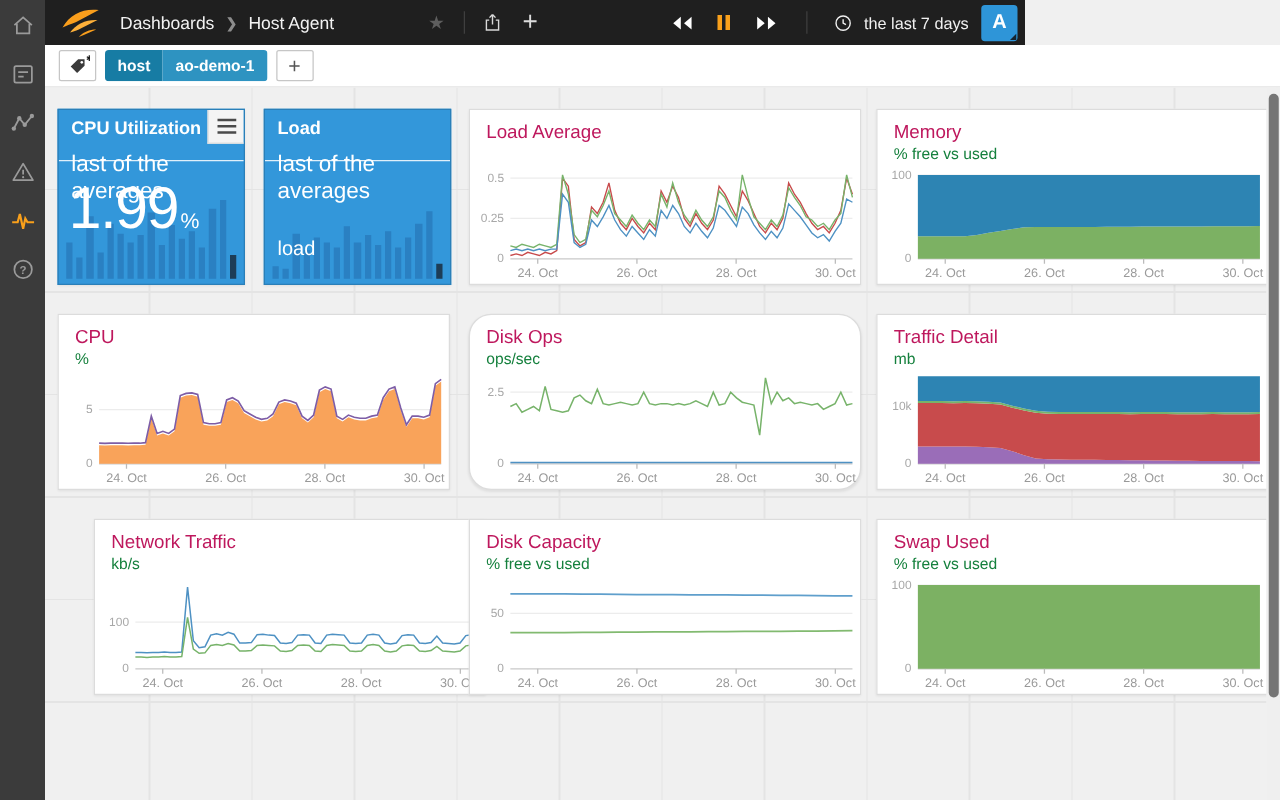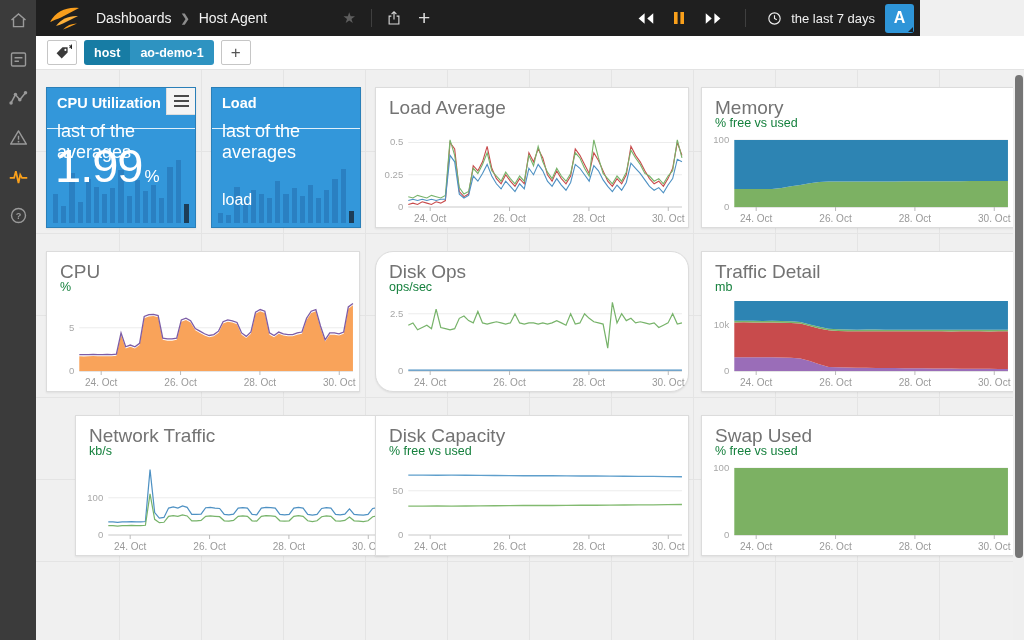--- a/index.html
+++ b/index.html
@@ -5,21 +5,21 @@
   * { margin:0; padding:0; box-sizing:border-box; }
   html,body { width:1024px; height:640px; overflow:hidden; font-family:"Liberation Sans",sans-serif; }
   #app { position:relative; width:1024px; height:640px; background:#f0f0f0; }
 
   
   #sidebar { position:absolute; left:0; top:0; width:36px; height:640px; background:#3b3b3b; z-index:30;
              display:flex; flex-direction:column; align-items:center; padding-top:9px; gap:17px; }
   .sb-icon { width:22px; height:22px; display:flex; align-items:center; justify-content:center; cursor:pointer; }
 
   
-  #topbar { position:absolute; left:36px; top:0; width:884px; height:36px; background:#1f1f1f; z-index:25;
+  #topbar { position:absolute; left:36px; top:0; width:784px; height:36px; background:#1f1f1f; z-index:25;
             display:flex; align-items:center; color:#fff; }
   .logo { width:34px; height:26px; margin-left:12px; }
   .breadcrumb { display:flex; align-items:center; gap:9px; margin-left:14px; font-size:14px; color:#f2f2f2; }
   .crumb { cursor:pointer; }
   .chev { color:#8d8d8d; font-size:11px; font-weight:bold; }
   .tb-sep { width:1px; height:18px; background:#3f3f3f; margin:0 10px; }
   .tb-icon { display:flex; align-items:center; justify-content:center; width:24px; height:24px; cursor:pointer; }
   .star-ic { color:#5e5e5e; font-size:15px; }
   .plus-ic { color:#dcdcdc; font-size:21px; font-weight:300; line-height:20px; }
   .tb-right { margin-left:auto; display:flex; align-items:center; gap:10px; padding-right:6px; }
@@ -40,21 +40,21 @@
   .chip .v { background:#2e93c1; padding:0 10px; display:flex; align-items:center; }
 
   
   #content { position:absolute; left:36px; top:70px; width:988px; height:570px; background:#f0f0f0; overflow:hidden;
      background-image:
        repeating-linear-gradient(to right, transparent 0 81px, #e4e4e4 81px 82px),
        repeating-linear-gradient(to bottom, transparent 0 81px, #e4e4e4 81px 82px);
      background-position:2px 0, 0 0; }
   .card { position:absolute; background:#fff; border:1px solid #dcdcdc; box-shadow:0 1px 2px rgba(0,0,0,0.07);
           width:314px; height:141px; cursor:pointer; }
-  .card-title { position:absolute; left:13px; top:9px; font-size:19px; color:#737373;text-align:right; }
+  .card-title { position:absolute; left:13px; top:9px; font-size:15px; color:#be185d;text-align:right; }
   .card-sub { position:absolute; left:13px; top:28px; font-size:12.5px; color:#15803d; }
   .chart { position:absolute; left:2px; right:2px; bottom:3px; height:93px; width:309px; }
 
   
   .ncard { width:150px; background:#3397da; border:1px solid #2a7fb8; overflow:hidden; }
   .ntitle { position:absolute; left:0; right:0; top:0; height:41px; border-bottom:1px solid rgba(255,255,255,0.85);
             color:#fff; font-size:14.5px; font-weight:bold; padding:7px 0 0 10px; z-index:2; }
   .nsub { position:absolute; left:10px; top:33px; color:#fff; font-size:18px; z-index:2; }
   .nvalue { position:absolute; left:8px; top:50px; color:#fff; font-size:47px; font-weight:200; letter-spacing:-1px; z-index:2; }
   .nunit { font-size:17px; font-weight:400; letter-spacing:0; margin-left:2px; }

